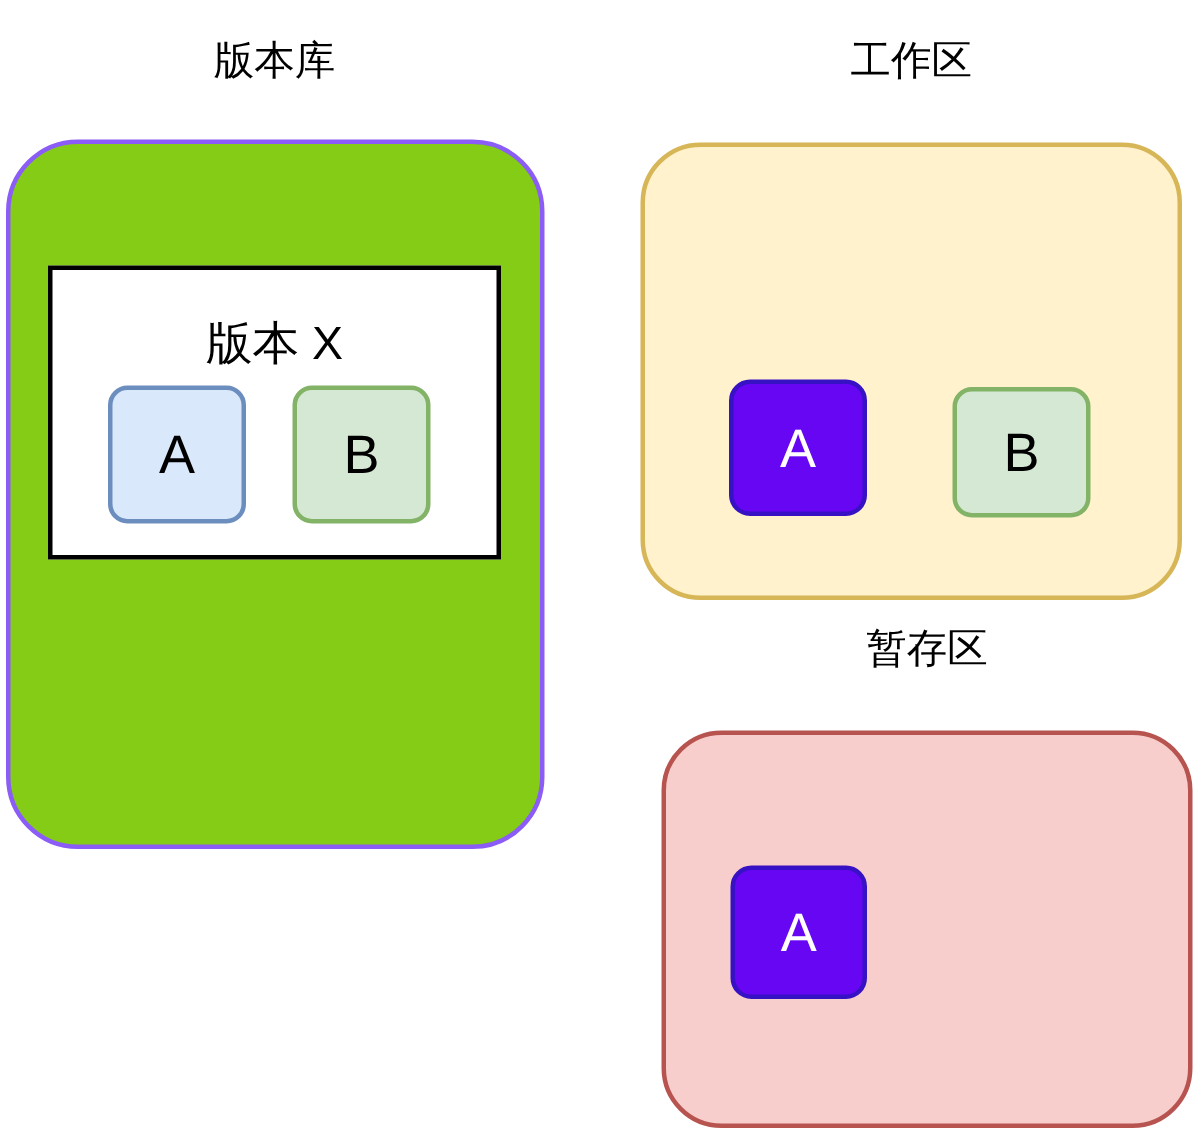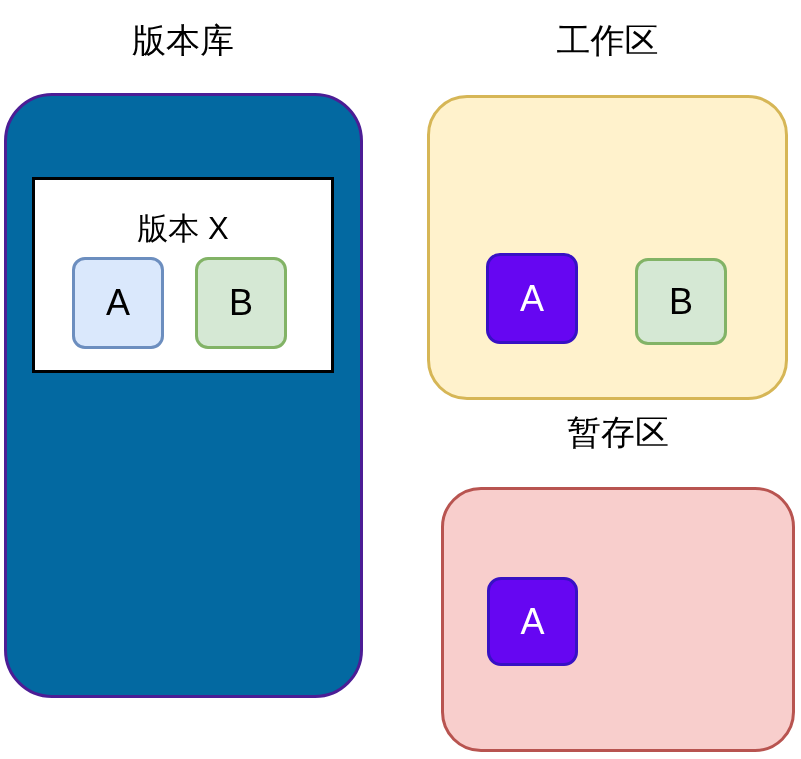--- a/index.html
+++ b/index.html
@@ -6,38 +6,38 @@
   .stage {
     position: relative;
     width: 801px;
     height: 759px;
     background: #ffffff;
     font-family: "Liberation Sans", "DejaVu Sans", sans-serif;
     overflow: hidden;
   }
   .area-title {
     position: absolute;
-    font-size: 34px;
+    font-size: 27px;
     line-height: 40px;
     color: #000000;
     text-align: center;
     white-space: nowrap;
   }
   .title-repo    { left: 4px;   top: 20px;  width: 358px; }
   .title-working { left: 427px; top: 20px;  width: 361px; }
   .title-staging { left: 441px; top: 412px; width: 354px; }
 
   .container {
     position: absolute;
     box-sizing: border-box;
   }
   .repo-box {
-    left: 4px; top: 93px; width: 359px; height: 605px;
-    background: #0369a1;
-    border: 3px solid #4c1d95;
+    left: 4px; top: 93px; width: 359px; height: 473px;
+    background: #84cc16;
+    border: 3px solid #8b5cf6;
     border-radius: 48px;
   }
   .working-box {
     left: 427px; top: 95px; width: 361px; height: 305px;
     background: #FFF2CC;
     border: 3px solid #D6B656;
     border-radius: 40px;
   }
   .staging-box {
     left: 441px; top: 487px; width: 354px; height: 265px;

